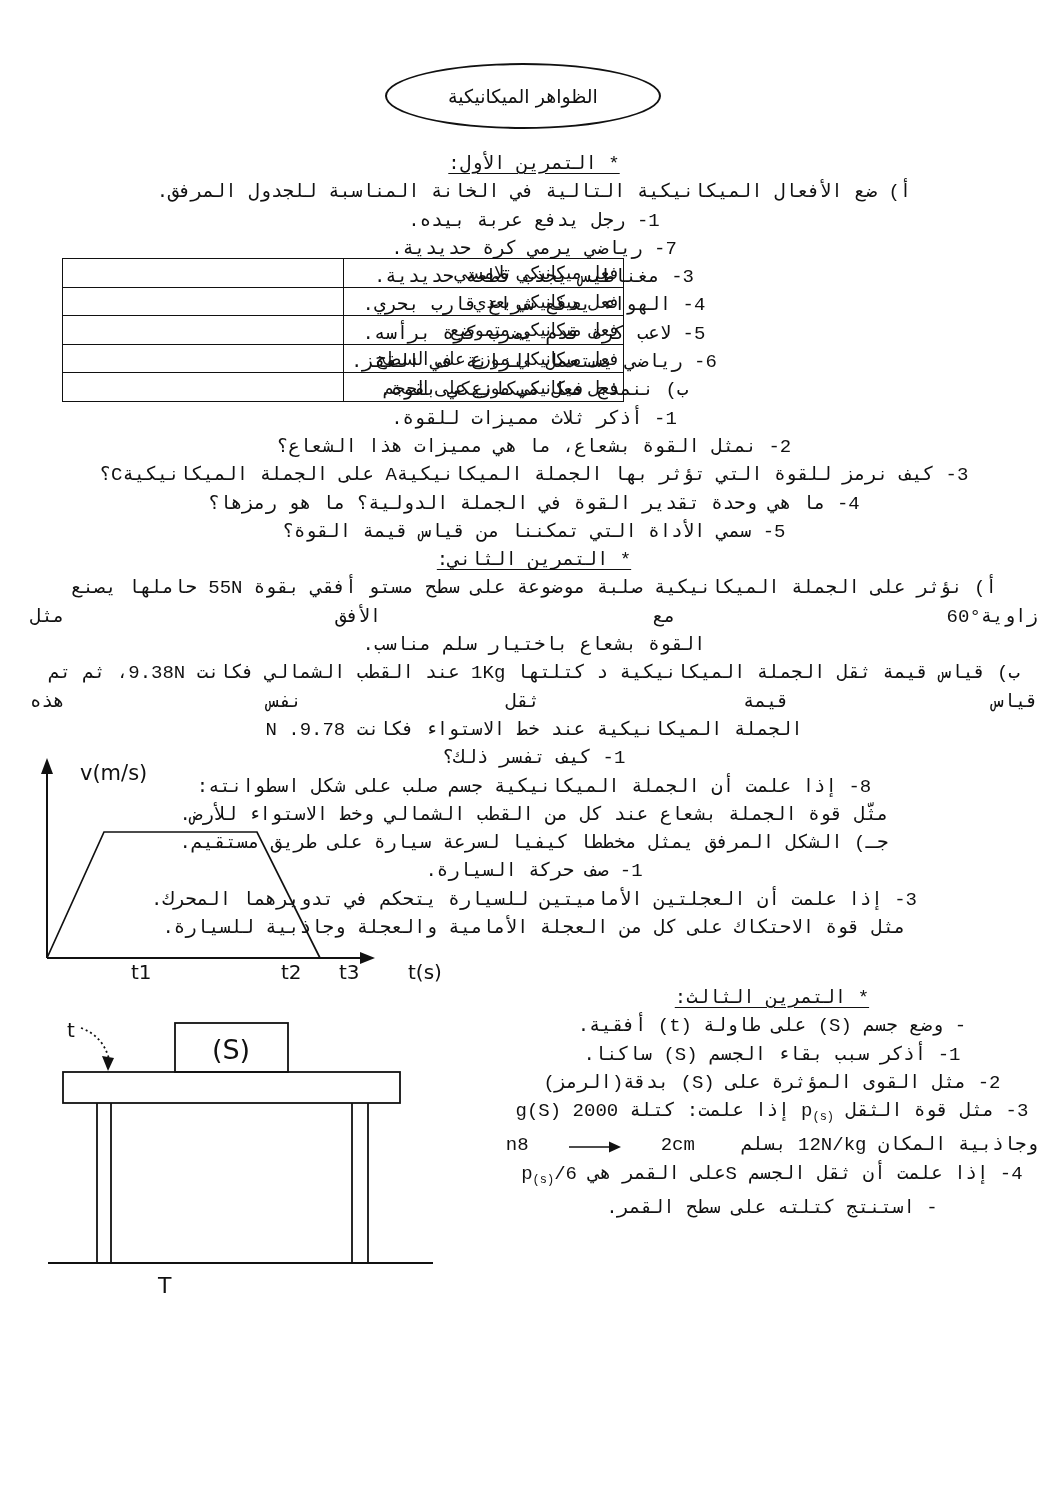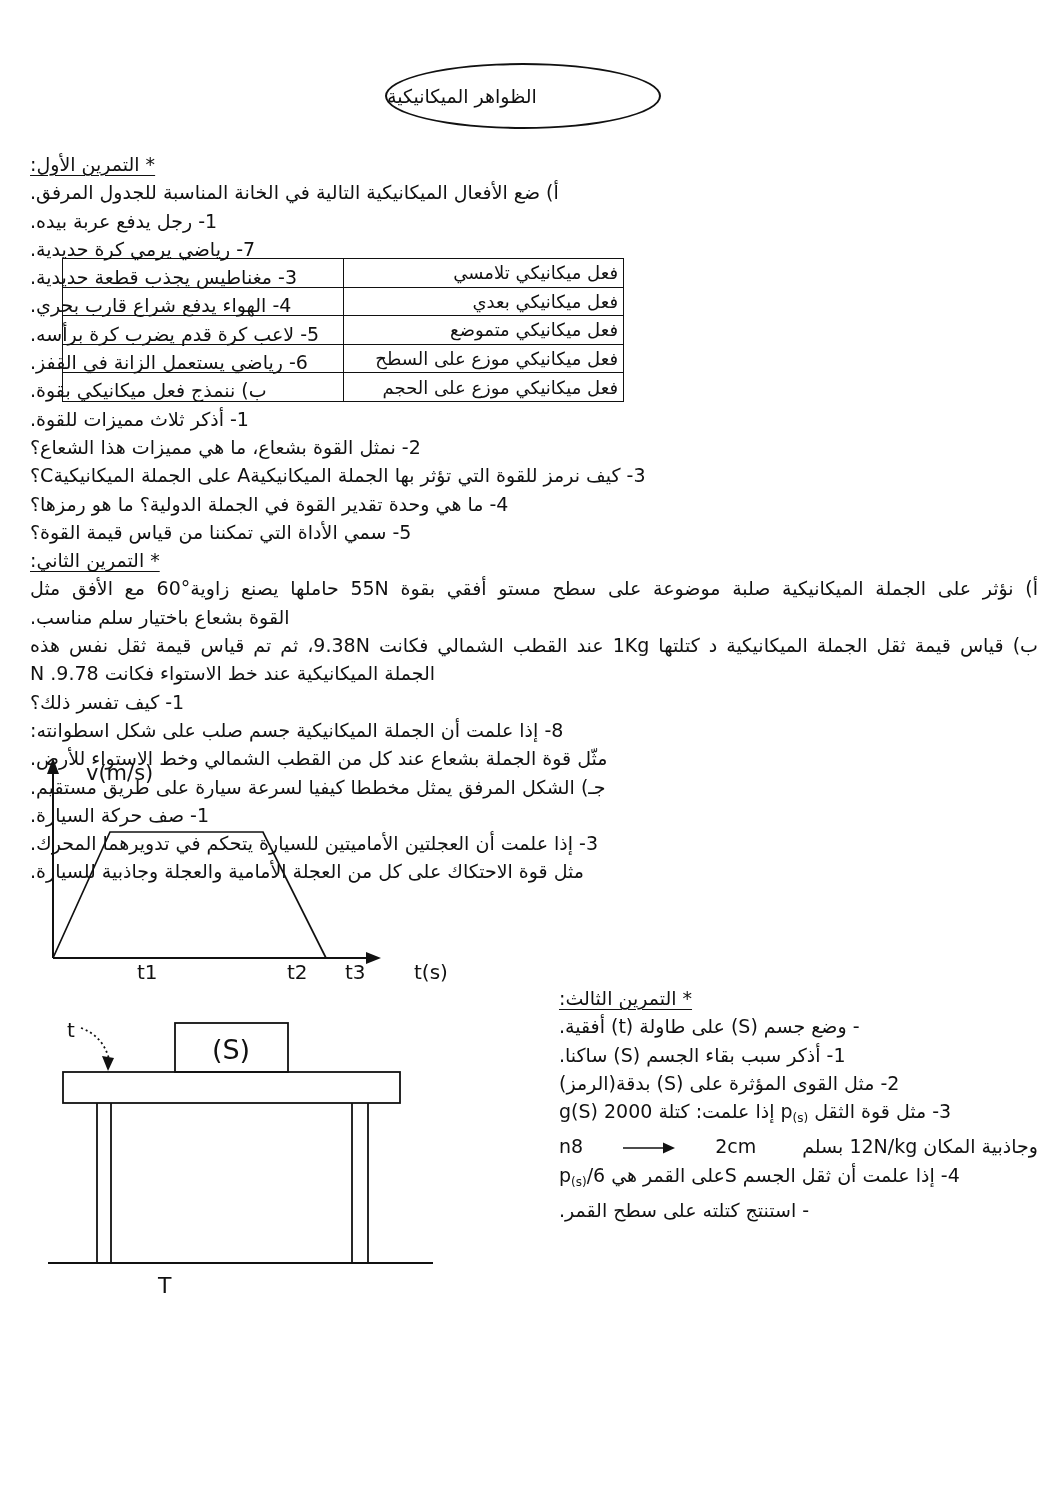--- a/index.html
+++ b/index.html
@@ -4,46 +4,46 @@
 <style>
   html,body{margin:0;padding:0;background:#888;}
   .page{
     position:relative;width:1058px;height:1497px;margin:0 auto;
     background:#ffffff;color:#111;overflow:hidden;
     font-family:"DejaVu Sans",sans-serif;
   }
   .title-ellipse{
     position:absolute;left:385px;top:63px;width:272px;height:62px;
     border:2px solid #111;border-radius:50%;
-    display:flex;align-items:center;justify-content:flex-end;
+    display:flex;align-items:center;justify-content:center;
     font-size:19px;direction:rtl;
   }
   .txt{
-    position:absolute;direction:rtl;text-align:left;
-    font-size:19px;line-height:28.3px;
+    position:absolute;direction:rtl;text-align:center;
+    font-size:19px;line-height:28.3px;font-family:Liberation Mono, monospace;
   }
   .block-main{top:150px;right:20px;left:30px;}
   .block-ex3{top:984px;right:20px;}
   .line{white-space:nowrap;}
   .just{white-space:normal;text-align-last:justify;}
   .u{text-decoration:underline;text-underline-offset:4px;}
   .sub{font-size:12px;vertical-align:-4px;}
   .scale-gap{display:inline-block;width:46px;}
   .scale-ltr{display:inline-flex;align-items:center;direction:ltr;unicode-bidi:isolate;gap:32px;}
   .arrow-svg{margin:0 7px;vertical-align:-2px;}
   table.grid{
     position:absolute;left:62px;top:258px;width:562px;
     border-collapse:collapse;direction:rtl;table-layout:fixed;
   }
   table.grid td{
     border:1.4px solid #111;height:27.6px;padding:0 5px 0 0;
     font-size:18px;direction:rtl;text-align:right;overflow:hidden;white-space:nowrap;
   }
   .fig{position:absolute;}
-  .fig-graph{left:40px;top:750px;}
+  .fig-graph{left:34px;top:750px;}
   .fig-table{left:45px;top:1012px;}
   svg text{font-family:"DejaVu Sans",sans-serif;fill:#111;}
 </style>
 </head>
 <body>
 
 <div class="page">
 
   <div class="title-ellipse">
     <span>الظواهر الميكانيكية</span>

